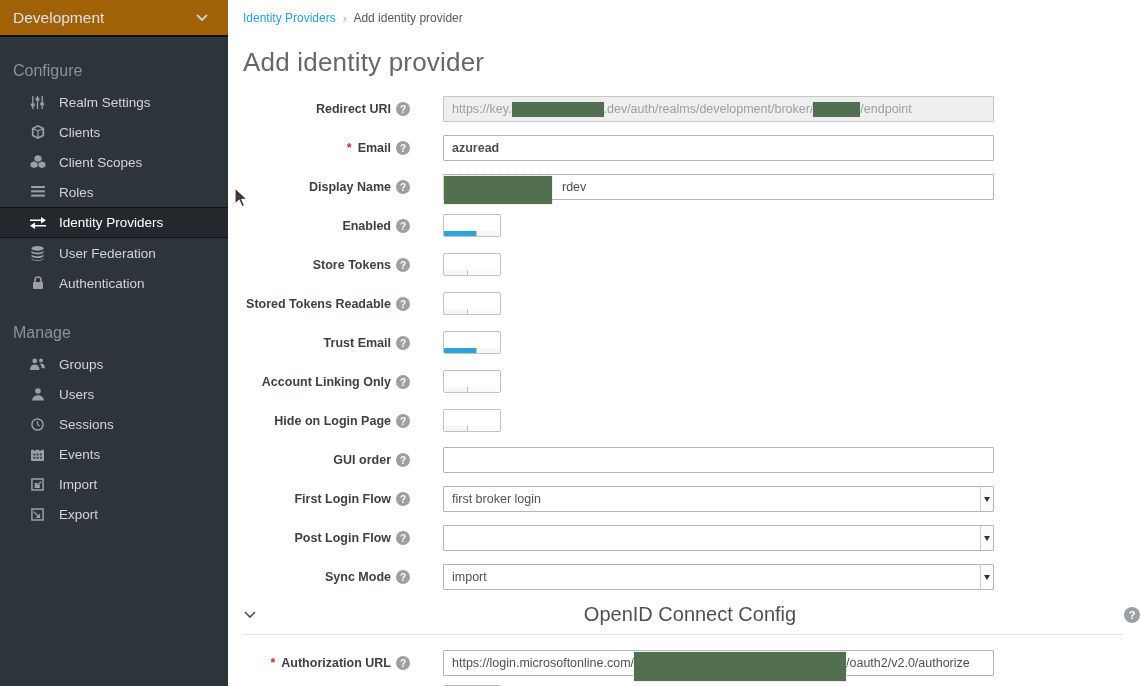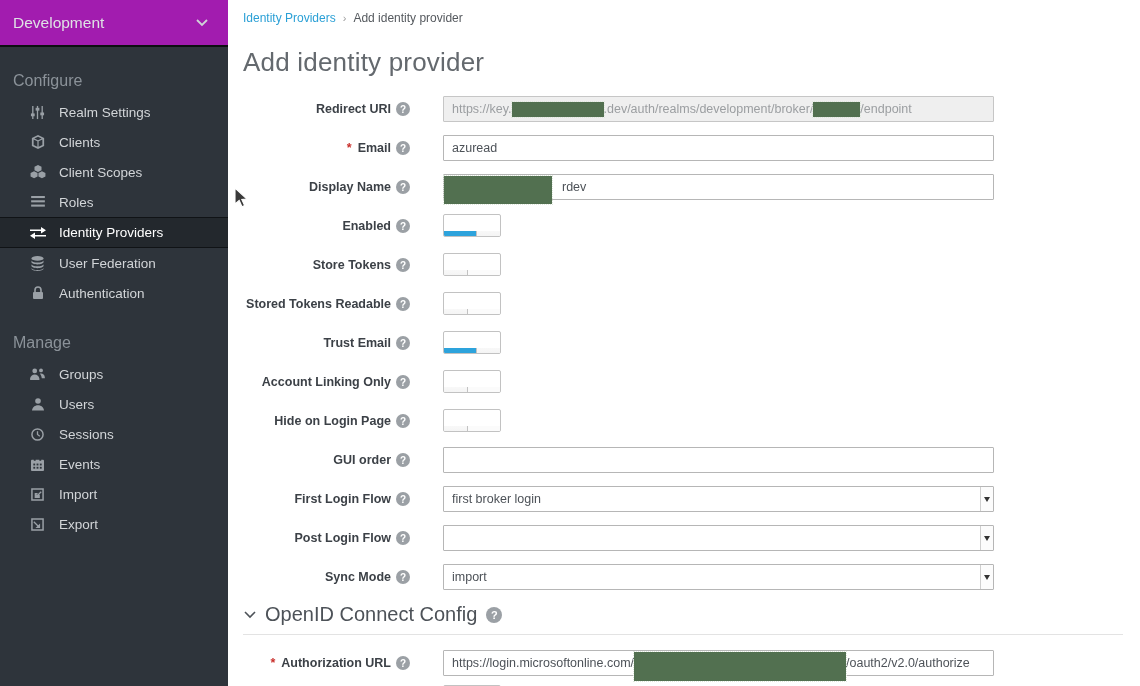--- a/index.html
+++ b/index.html
@@ -2,21 +2,21 @@
 <html><head>
 <meta charset="utf-8">
 <style>
   * { margin:0; padding:0; box-sizing:border-box; }
   html,body { width:1140px; height:686px; overflow:hidden; }
   body { font-family:"Liberation Sans", sans-serif; background:#fff; }
   .app { position:relative; width:1140px; height:686px; overflow:hidden; }
 
   
   .sidebar { position:absolute; left:0; top:0; width:228px; height:686px; background:#2e343b; }
-  .sidebar-header { height:47px; background:#a21caf; border-bottom:2px solid #0d0f12;
+  .sidebar-header { height:37px; background:#a16207; border-bottom:2px solid #0d0f12;
     display:flex; align-items:center; justify-content:space-between; padding:0 20px 0 13px; }
   .realm-name { color:#dfe2e5; font-size:15.5px; }
   .chev { width:12px; height:8px; }
   .nav-section-header { padding:25px 13px 7px 13px; color:#8b9299; font-size:16px; }
   .nav-section-header.manage { padding-top:26px; }
   .nav-item { height:30px; display:flex; align-items:center; padding-left:29px; gap:13px;
     color:#d2d5d8; font-size:13.5px; cursor:pointer; }
   .nav-item .nicon { width:17px; height:16px; display:flex; align-items:center; justify-content:center; color:#9aa0a6; }
   .nav-item .nicon svg { display:block; }
   .nav-item.active { background:#23282d; border-top:1px solid #101316; border-bottom:1px solid #101316;
@@ -36,21 +36,21 @@
     font-size:12.5px; font-weight:700; color:#3c4147; white-space:nowrap; }
   .req { color:#c9302c; font-weight:700; margin-right:1px; }
   .help { width:14px; height:14px; min-width:14px; border-radius:50%; background:#9ba0a5; color:#fff;
     font-size:10px; font-weight:700; display:flex; align-items:center; justify-content:center; cursor:pointer; }
   .field { margin-left:33px; }
 
   .tinput { width:551px; height:26px; border:1px solid #b6b6b6; border-radius:1px; background:#fff;
     display:flex; align-items:center; padding:0 8px; font-size:12.5px; color:#4d5258; overflow:visible; white-space:nowrap; }
   .tinput.disabled { background:#efefef; border-color:#c6c6c6; color:#9b9ea1; }
   .tinput input { border:none; outline:none; width:100%; height:100%; font-size:12.5px; color:#4d5258;
-    font-family:"Liberation Sans", sans-serif; background:transparent; }
+    font-family:"Liberation Sans", sans-serif; background:transparent;font-weight:bold; }
 
   .redact { background:#527050; outline:1px dotted #dfe8dd; display:inline-block; }
   .redact.inline { height:15px; vertical-align:-3px; }
   .dn-wrap { position:relative; }
   .dn-redact { position:absolute; left:1px; top:2px; width:108px; height:28px; background:#527050;
     outline:1px dotted #dfe8dd; }
   .dn-text { padding-left:110px; }
   .auth-redact { position:relative; top:3px; width:212px; height:29px; vertical-align:middle; }
 
   .select { position:relative; width:551px; height:26px; border:1px solid #b6b6b6; border-radius:1px; background:#fff;
@@ -62,21 +62,21 @@
 
   .toggle { width:58px; height:23px; border:1px solid #c2c2c2; border-radius:2px; display:flex;
     overflow:hidden; font-size:11px; font-weight:700; cursor:pointer; margin-top:1px; }
   .toggle .seg { display:flex; align-items:center; justify-content:center; height:100%;margin-top:16px; }
   .toggle.on .on-seg { width:32px; background:#2da3dc; color:#fff; }
   .toggle.on .handle { width:24px; background:#f0f0f0; border-left:1px solid #c2c2c2;
     background:linear-gradient(#f8f8f8,#e9e9e9); }
   .toggle.off .handle { width:24px; background:linear-gradient(#f8f8f8,#e9e9e9); border-right:1px solid #c2c2c2; }
   .toggle.off .off-seg { width:32px; background:#fbfbfb; color:#3f4348; }
 
-  .section-head { display:flex; align-items:center; gap:9px; margin:6px 0 0 1px; font-size:20px; color:#4d5258; }
+  .section-head { display:flex; align-items:center; gap:9px; margin:6px 0 0 1px; font-size:20px; color:#4d5258;justify-content:space-between; }
   .section-head .s-chev { width:12px; height:8px; }
   .section-head .help { width:16px; height:16px; font-size:11px; }
   hr.section-rule { border:none; border-top:1px solid #e3e3e3; margin:8px 0 15px 0; width:880px; }
 
   .cursor { position:absolute; left:234px; top:187px; width:15px; height:22px; pointer-events:none; }
 </style>
 </head>
 <body>
 
 <div class="app">

